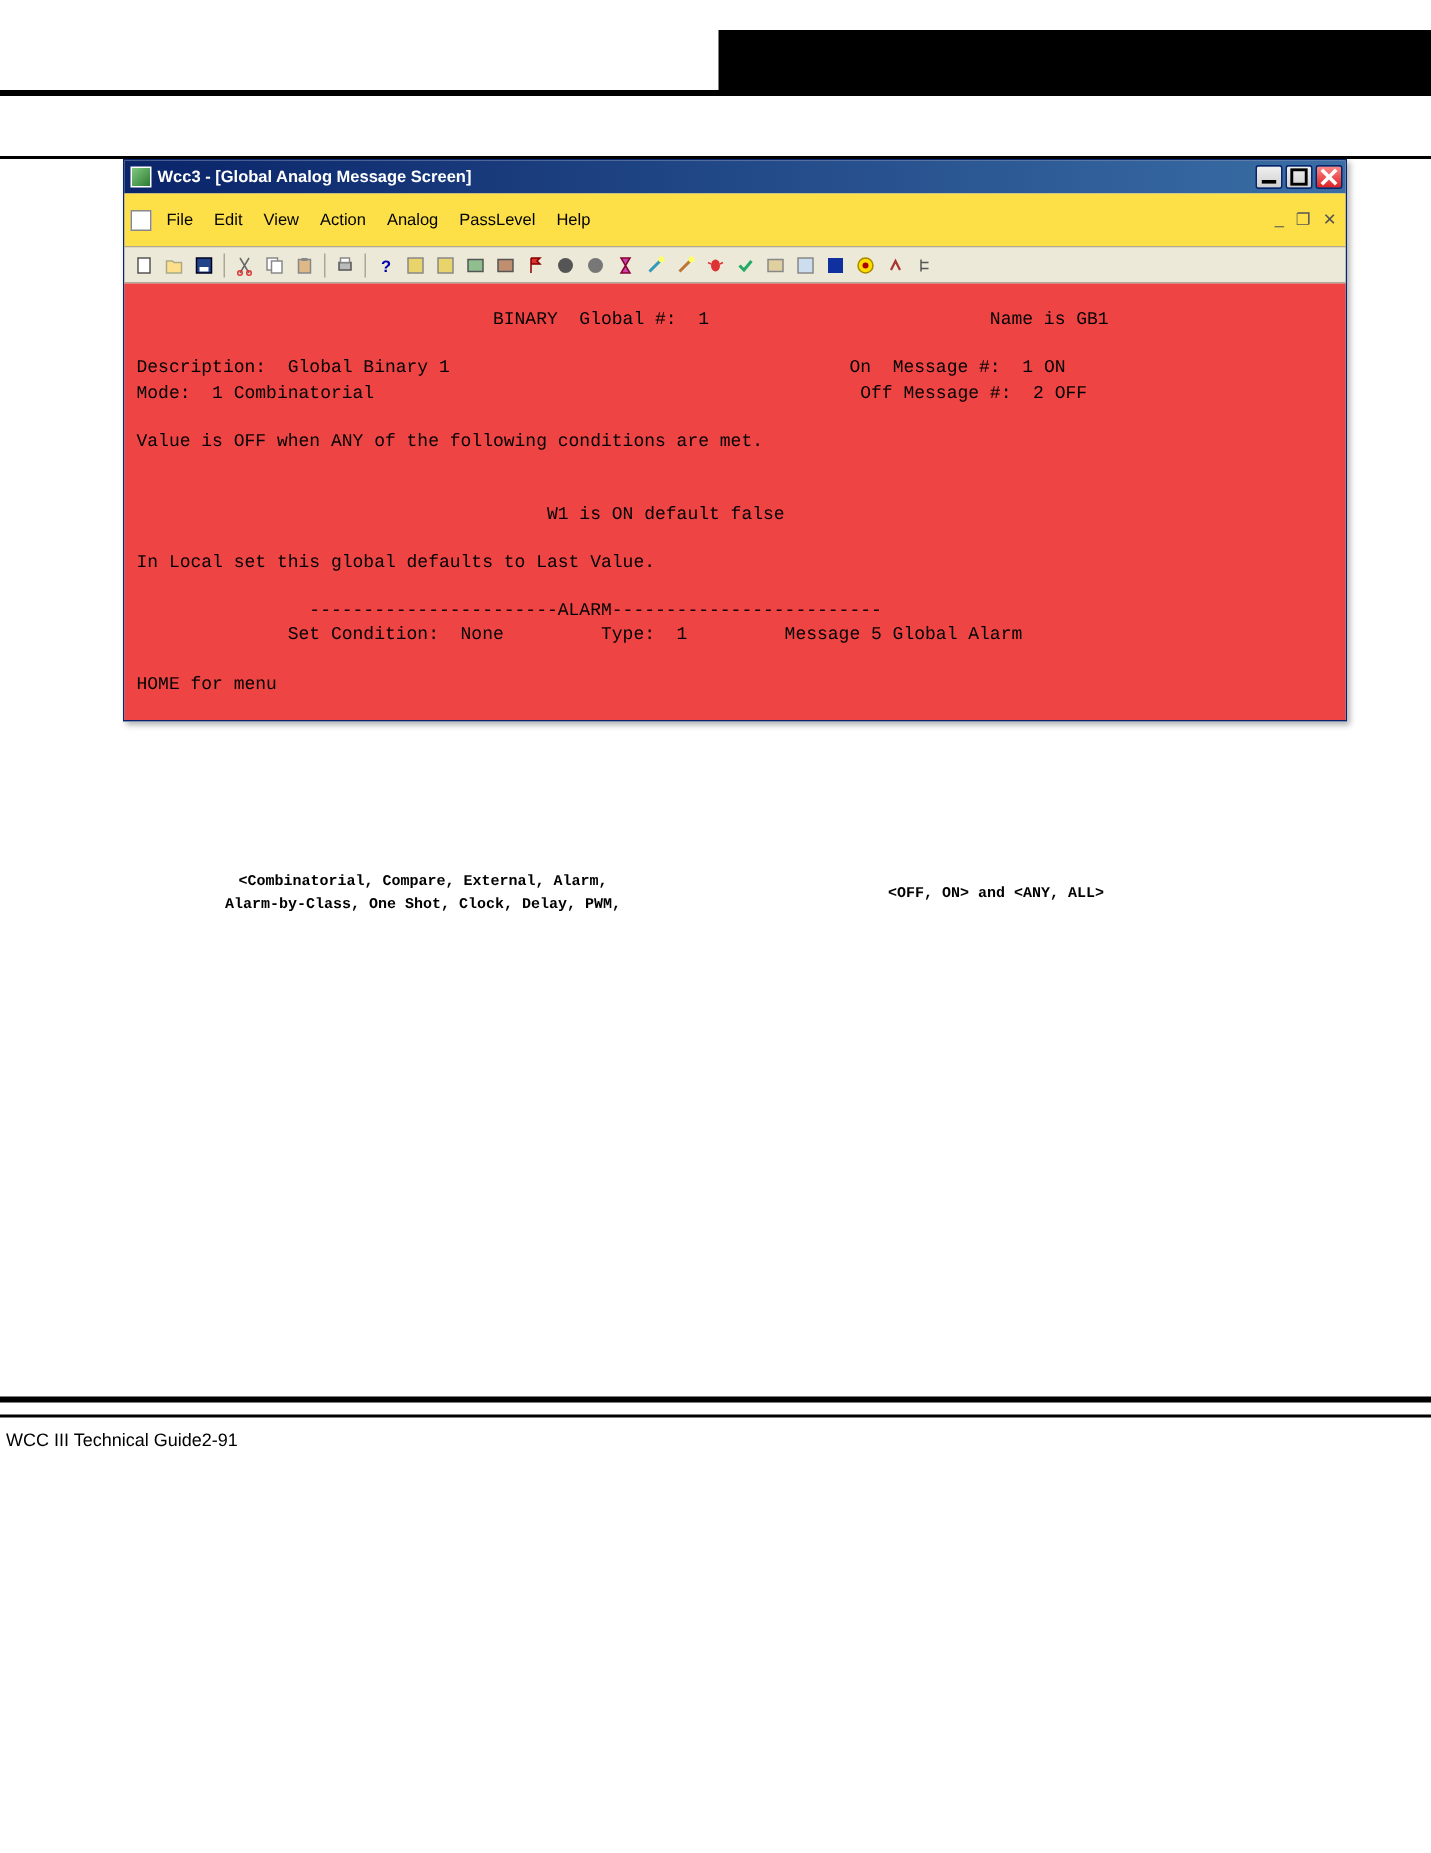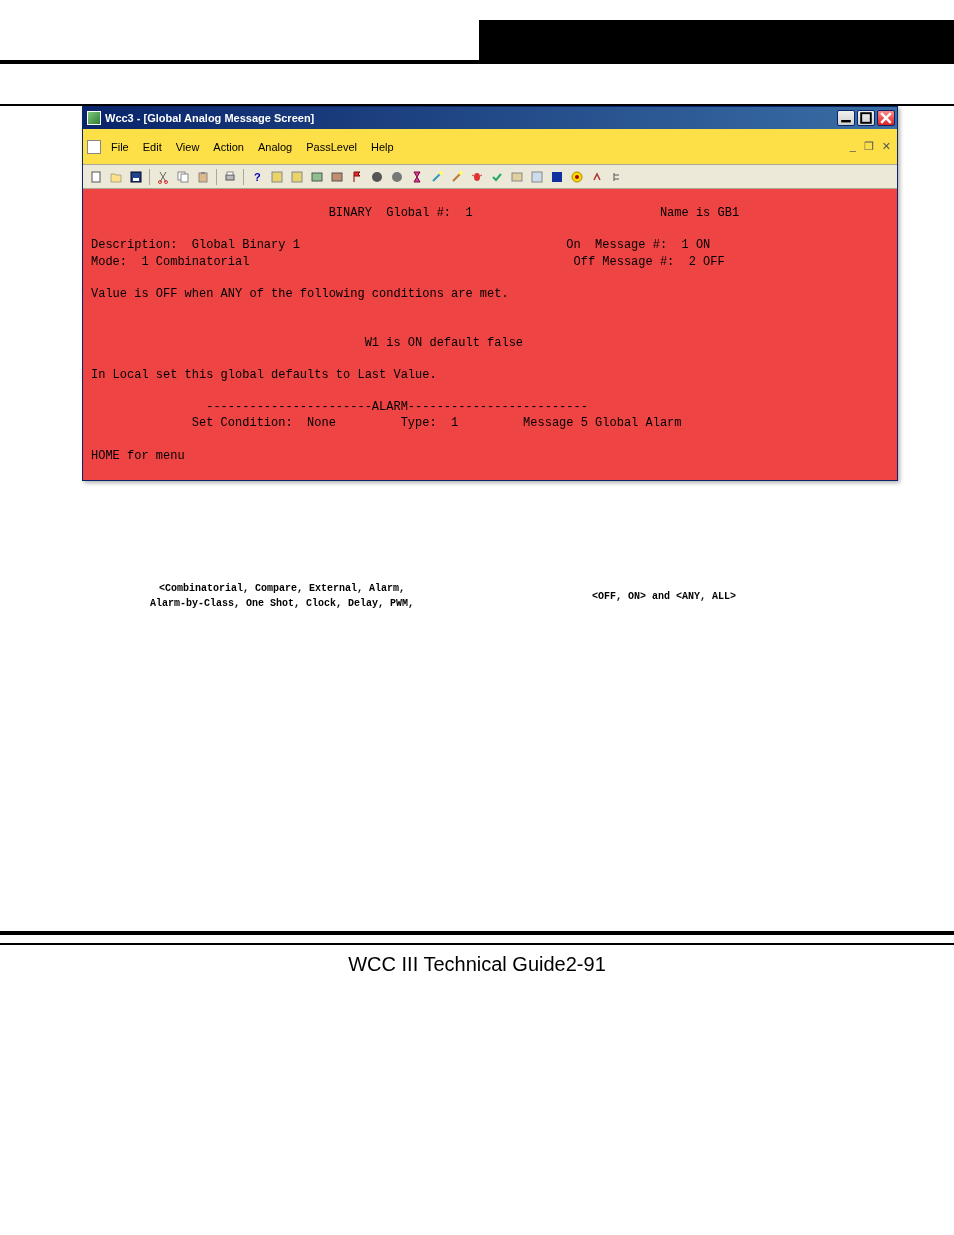--- a/index.html
+++ b/index.html
@@ -131,22 +131,22 @@
     border-top: 4px solid #000;
     margin: 320px 0 0 0;
   }
   .hr-bottom-thin {
     border: none;
     border-top: 2px solid #000;
     margin: 8px 0 0 0;
   }
   .footer {
     display: flex;
-    justify-content: center;
-    font-size: 20px;
+    justify-content: flex-start;
+    font-size: 12px;
     margin: 8px 4px 20px 4px;
   }
 
   
   .tool-btn svg { width: 14px; height: 14px; }
 </style>
 </head>
 <body>
 
 <div class="page-header">

